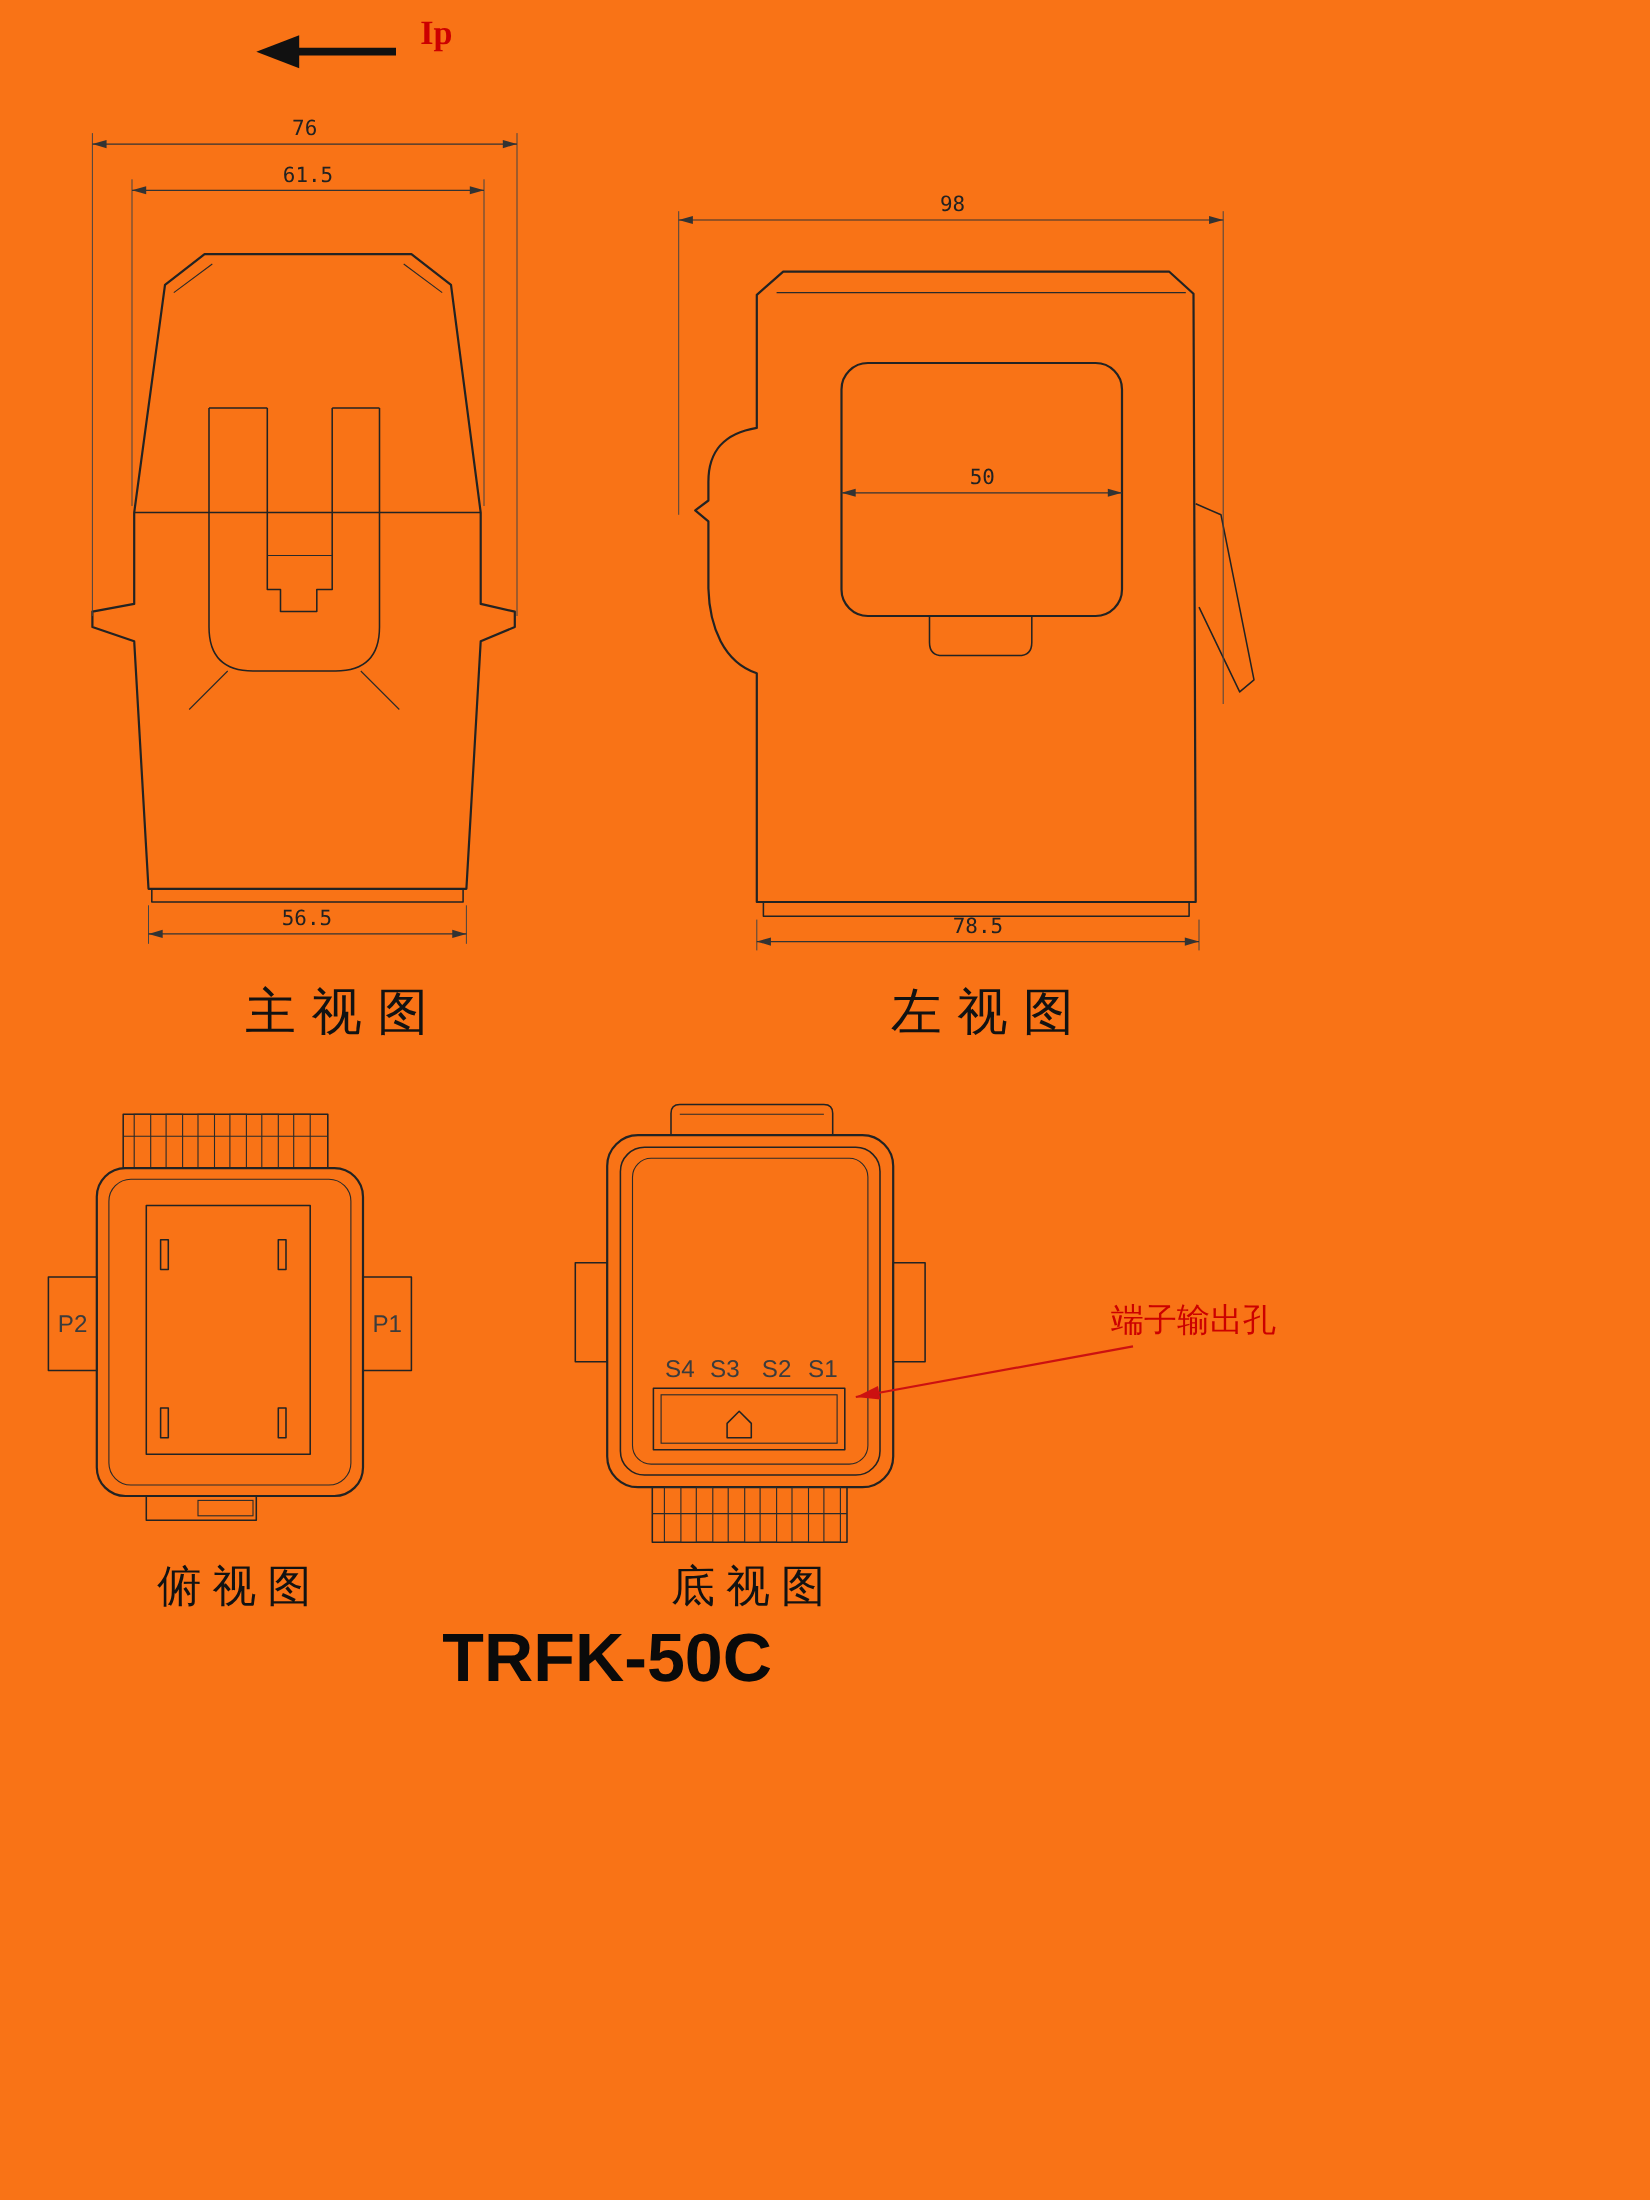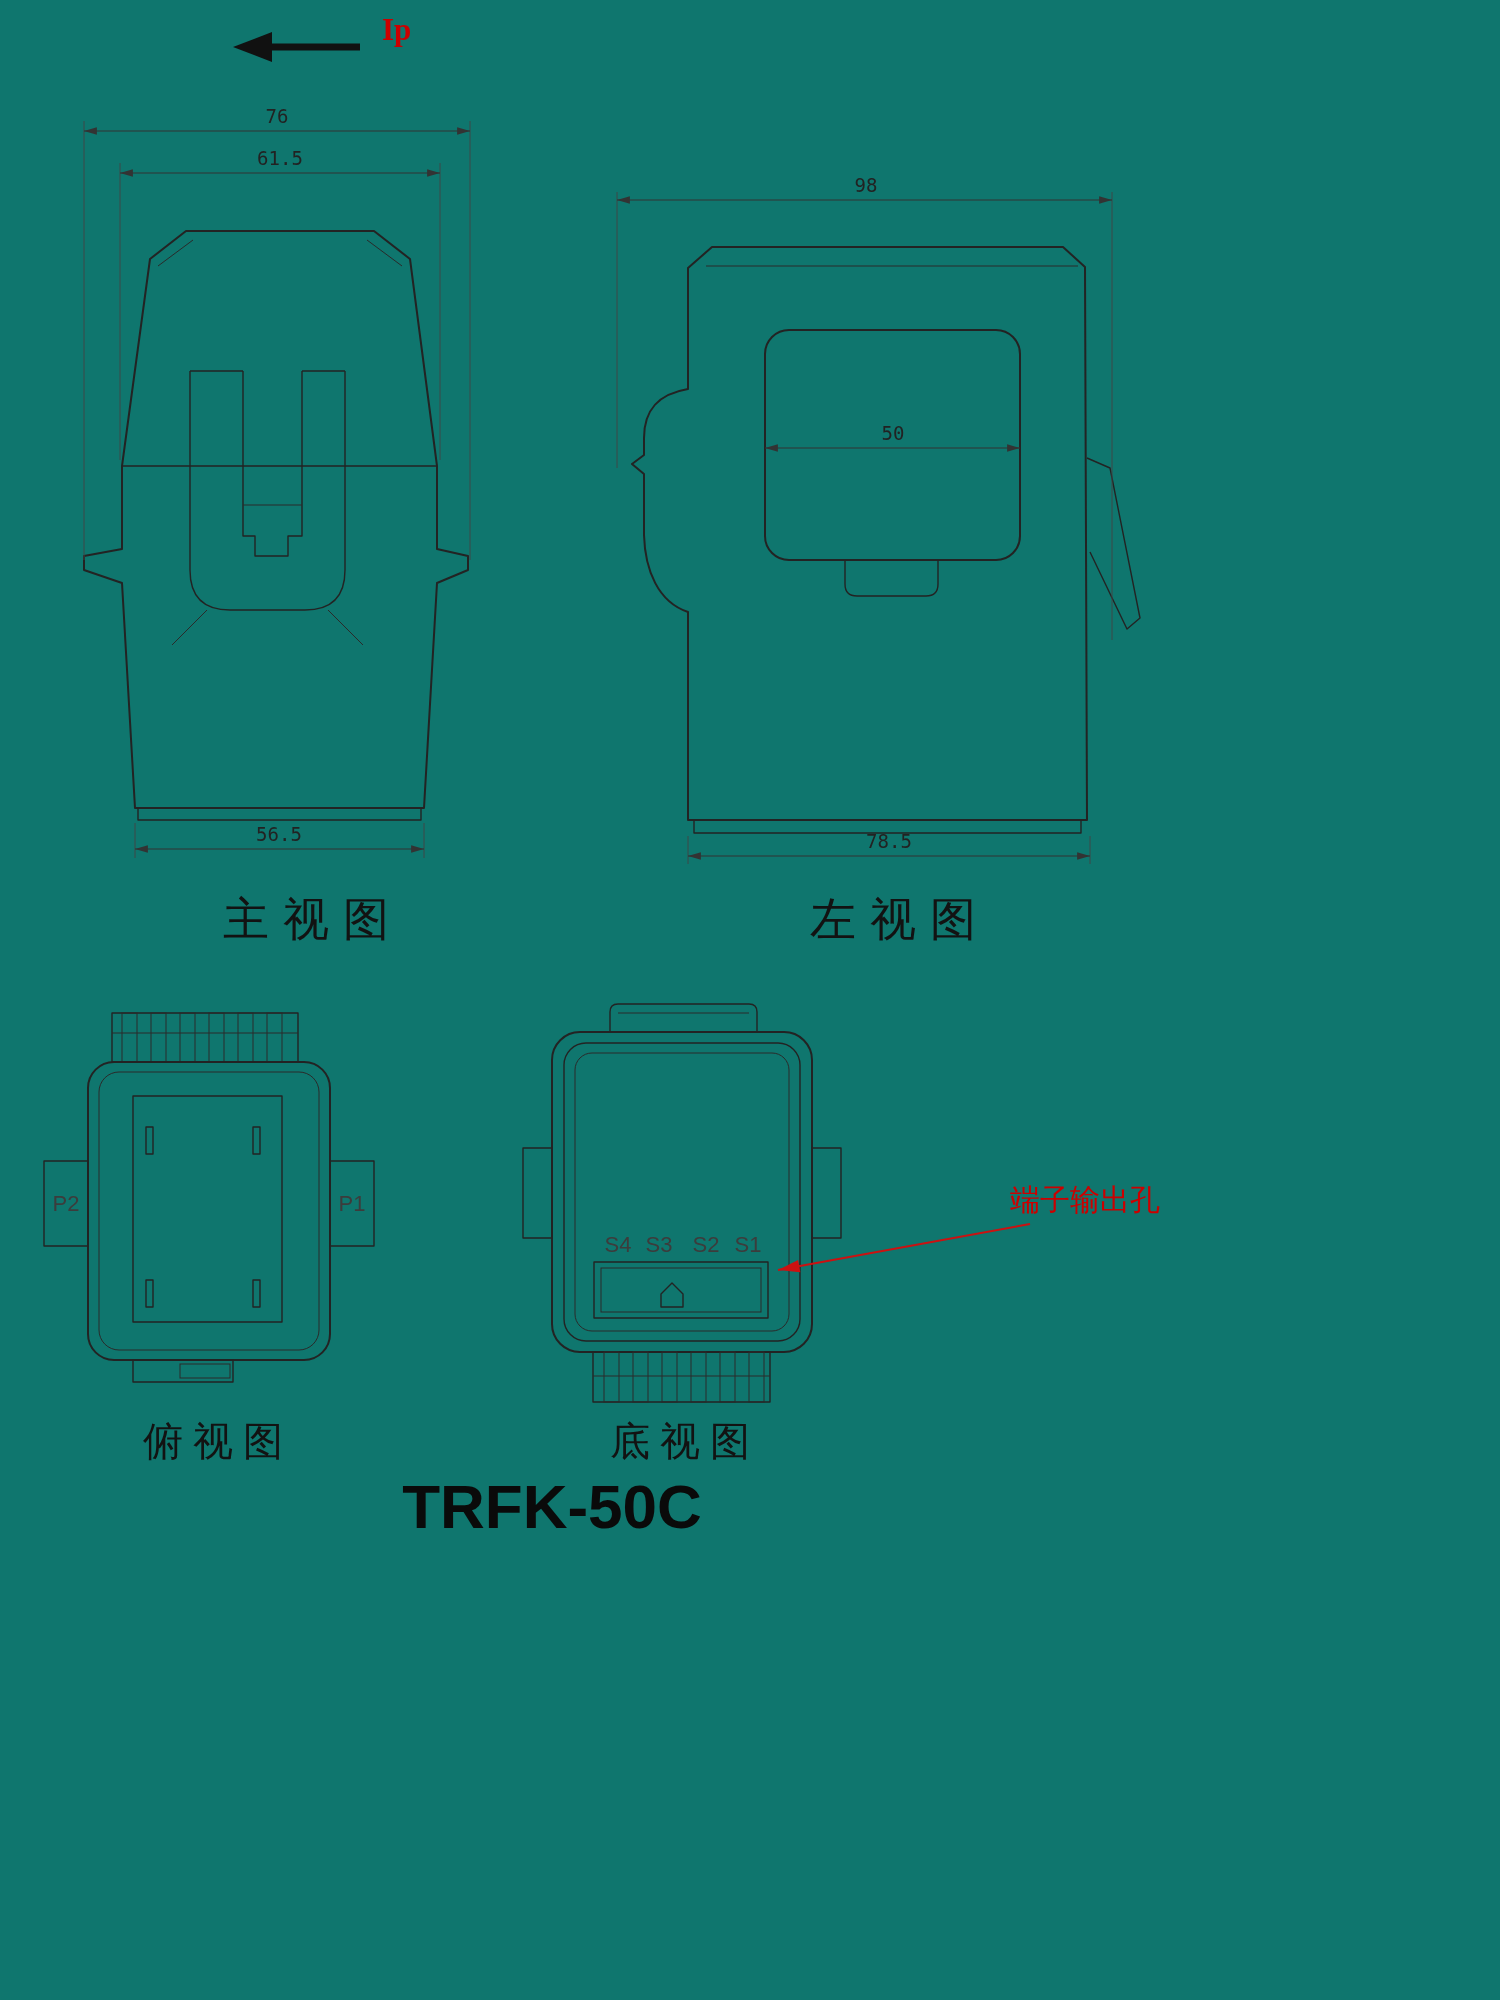--- a/index.html
+++ b/index.html
@@ -1,16 +1,16 @@
 <!DOCTYPE html>
 <html><head>
 <meta charset="utf-8">
 <style>
   html,body{margin:0;padding:0;background:#ffffff;}
-  .canvas{position:relative;width:1500px;height:2000px;background:#0f766e;overflow:hidden;
+  .canvas{position:relative;width:1500px;height:2000px;background:#f97316;overflow:hidden;
           font-family:"Liberation Sans",sans-serif;}
   svg{position:absolute;left:0;top:0;}
   .outline{fill:none;stroke:#232323;stroke-width:2;stroke-linejoin:round;stroke-linecap:round;}
   .detail{fill:none;stroke:#232323;stroke-width:1.4;stroke-linejoin:round;}
   .thin{fill:none;stroke:#2a2a2a;stroke-width:1;}
   .dim{fill:none;stroke:#333333;stroke-width:1.1;}
   .ext{fill:none;stroke:#444444;stroke-width:0.9;}
   .dim-text{font-family:"DejaVu Sans Mono","Liberation Mono",monospace;font-size:19px;fill:#222;}
   .cn-label{font-family:"Liberation Serif",serif;font-size:46px;fill:#121212;letter-spacing:14px;}
   .cn-label-sm{font-family:"Liberation Serif",serif;font-size:40px;fill:#121212;letter-spacing:10px;}

